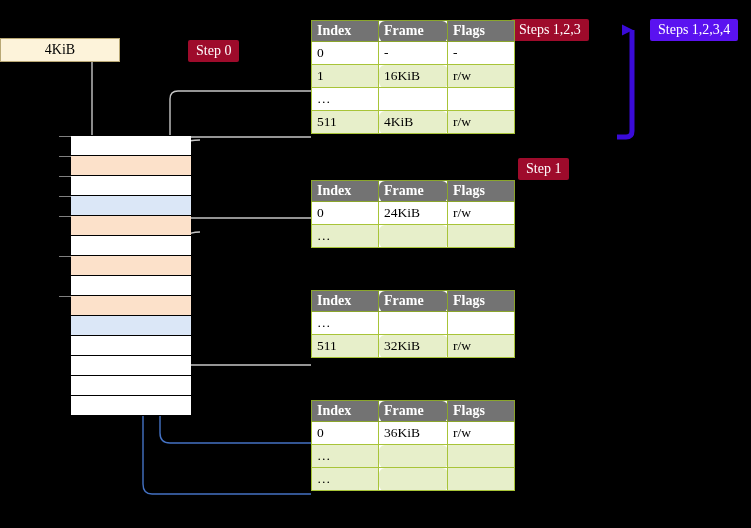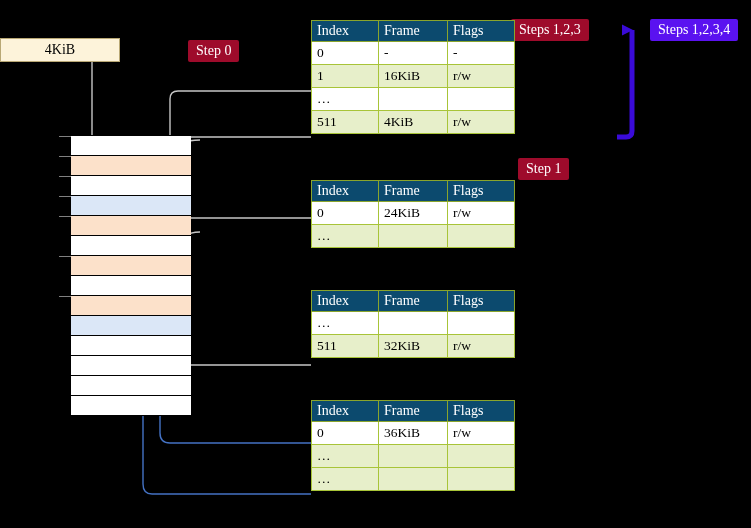--- a/index.html
+++ b/index.html
@@ -84,42 +84,42 @@
   
   .ptable {
     position: absolute;
     width: 170px;
     border-collapse: collapse;
     font-size: 13.5px;
     background: #ffffff;
     table-layout: fixed;
   }
   .ptable th {
-    background: #0c4a6e;
+    background: #737373;
     color: #ffffff;
-    font-weight: normal;
+    font-weight: bold;
     text-align: left;
     padding: 2px 5px;
     border: 1px solid #8aa52c;
     font-size: 14px;
   }
   .ptable td {
     color: #000000;
     text-align: left;
     padding: 2px 5px;
     border: 1px solid #a8c438;
     height: 18px;
     background: #ffffff;
     overflow: hidden;
     white-space: nowrap;
   }
   .ptable tr.alt td { background: #e7efca; }
   .ptable td.hl { background: #ffff99; }
   .col-index { width: 56px; }
-  .col-frame { width: 58px; }
+  .col-frame { width: 58px; border-radius: 6px; }
   .col-flags { width: 56px; }
 
   .tbl-1 { left: 311px; top: 20px; }
   .tbl-2 { left: 311px; top: 180px; }
   .tbl-3 { left: 311px; top: 290px; }
   .tbl-4 { left: 311px; top: 400px; }
 
   
   #wires {
     position: absolute;

